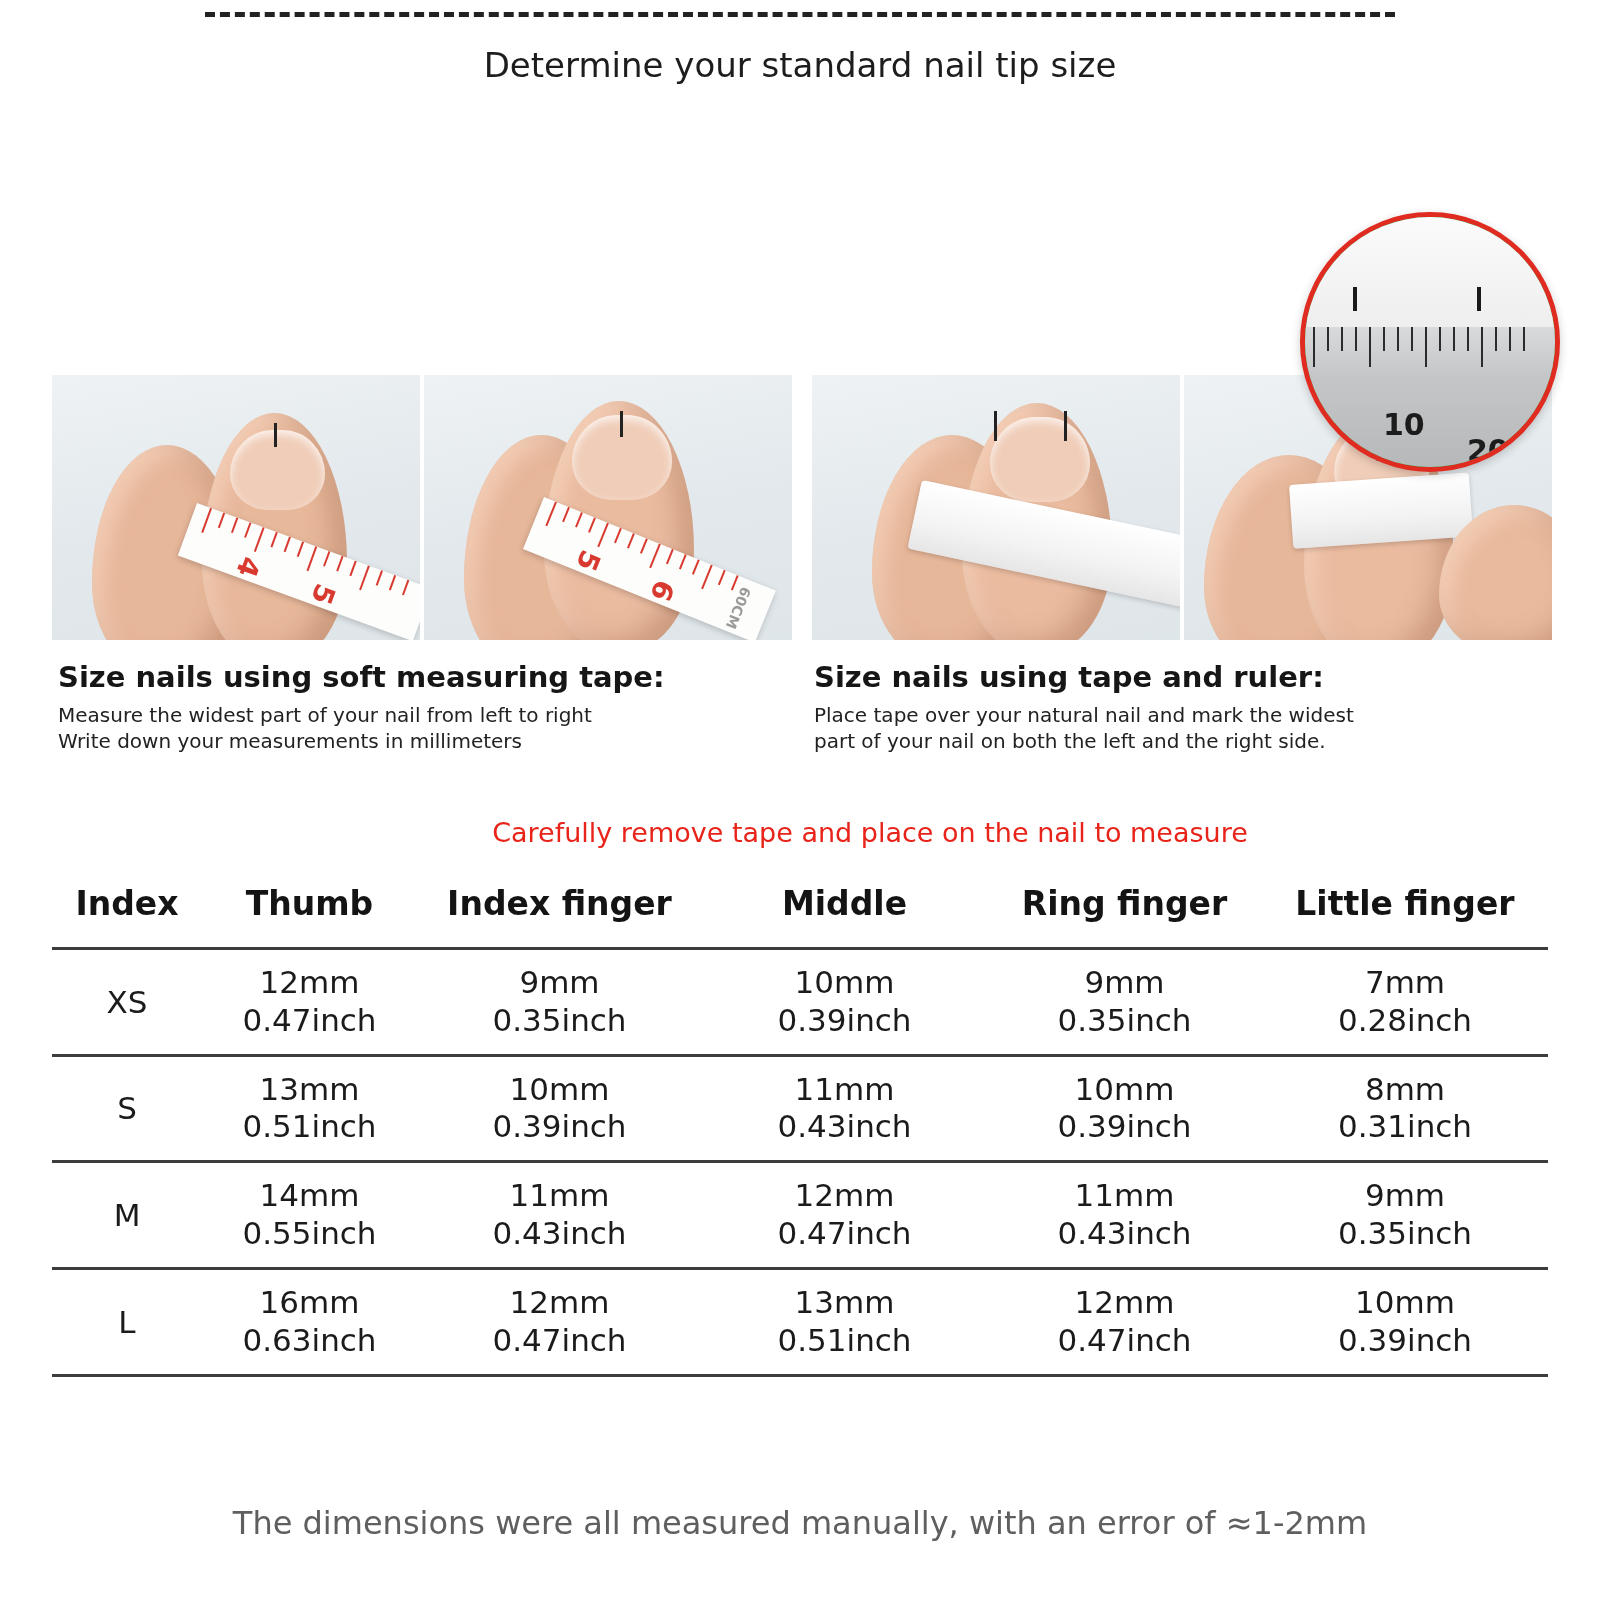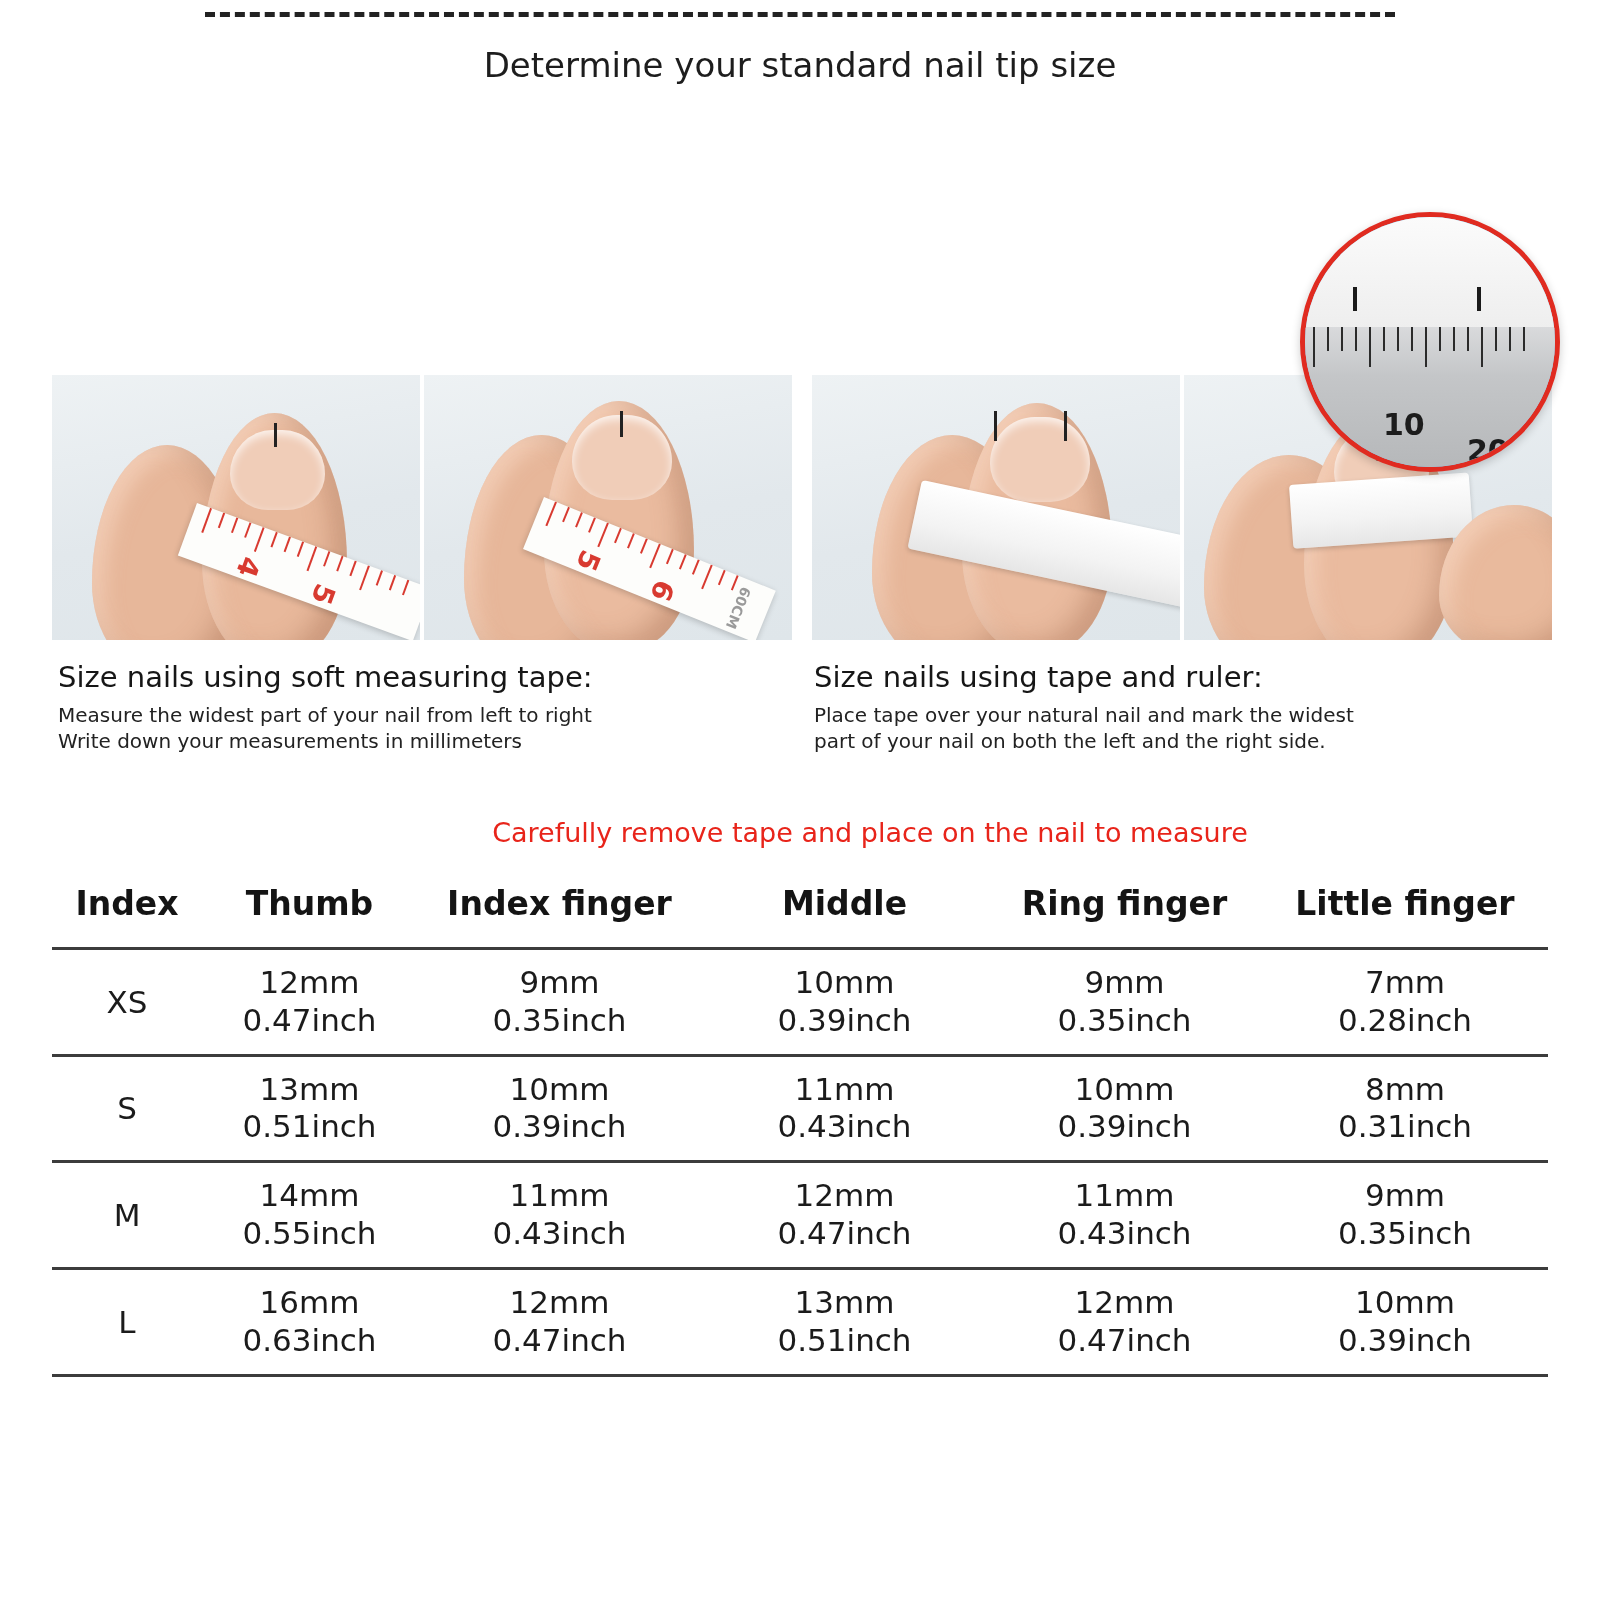--- a/index.html
+++ b/index.html
@@ -116,21 +116,21 @@
   
   .magnifier {
     position: absolute;
     top: 200px;
     left: 1300px;
     width: 250px;
     height: 250px;
     border-radius: 50%;
     border: 5px solid #e02b20;
     overflow: hidden;
-    background: #7dd3fc;
+    background: #22c55e;
     box-shadow: 0 3px 10px rgba(0,0,0,0.2);
     z-index: 5;
   }
   .mag-ruler {
     position: absolute;
     left: 0; top: 110px;
     width: 100%; height: 140px;
     background: linear-gradient(180deg,#d9dadc 0%, #c4c6c8 35%, #b6b8ba 100%);
   }
   .mag-tick {
@@ -163,21 +163,21 @@
     position: absolute;
     top: 648px;
     left: 58px;
     width: 1490px;
     display: flex;
     gap: 22px;
   }
   .cap-col { width: 735px; }
   .cap-title {
     font-size: 29px;
-    font-weight: normal;
+    font-weight: bold;
     color: #161616;
     margin-bottom: 9px;
   }
   .cap-body {
     font-size: 20px;
     line-height: 1.28;
     color: #222;
   }
   .red-line {
     position: absolute;
@@ -491,14 +491,15 @@
           </td>
           <td>
             <span class="mm">10mm</span>
             <span class="inch">0.39inch</span>
           </td>
         </tr>
       </tbody>
     </table>
   </div>
 
+  <div class="footer">The dimensions were all measured manually, with an error of ≈1-2mm</div>
 
 </div>
 
 </body></html>

